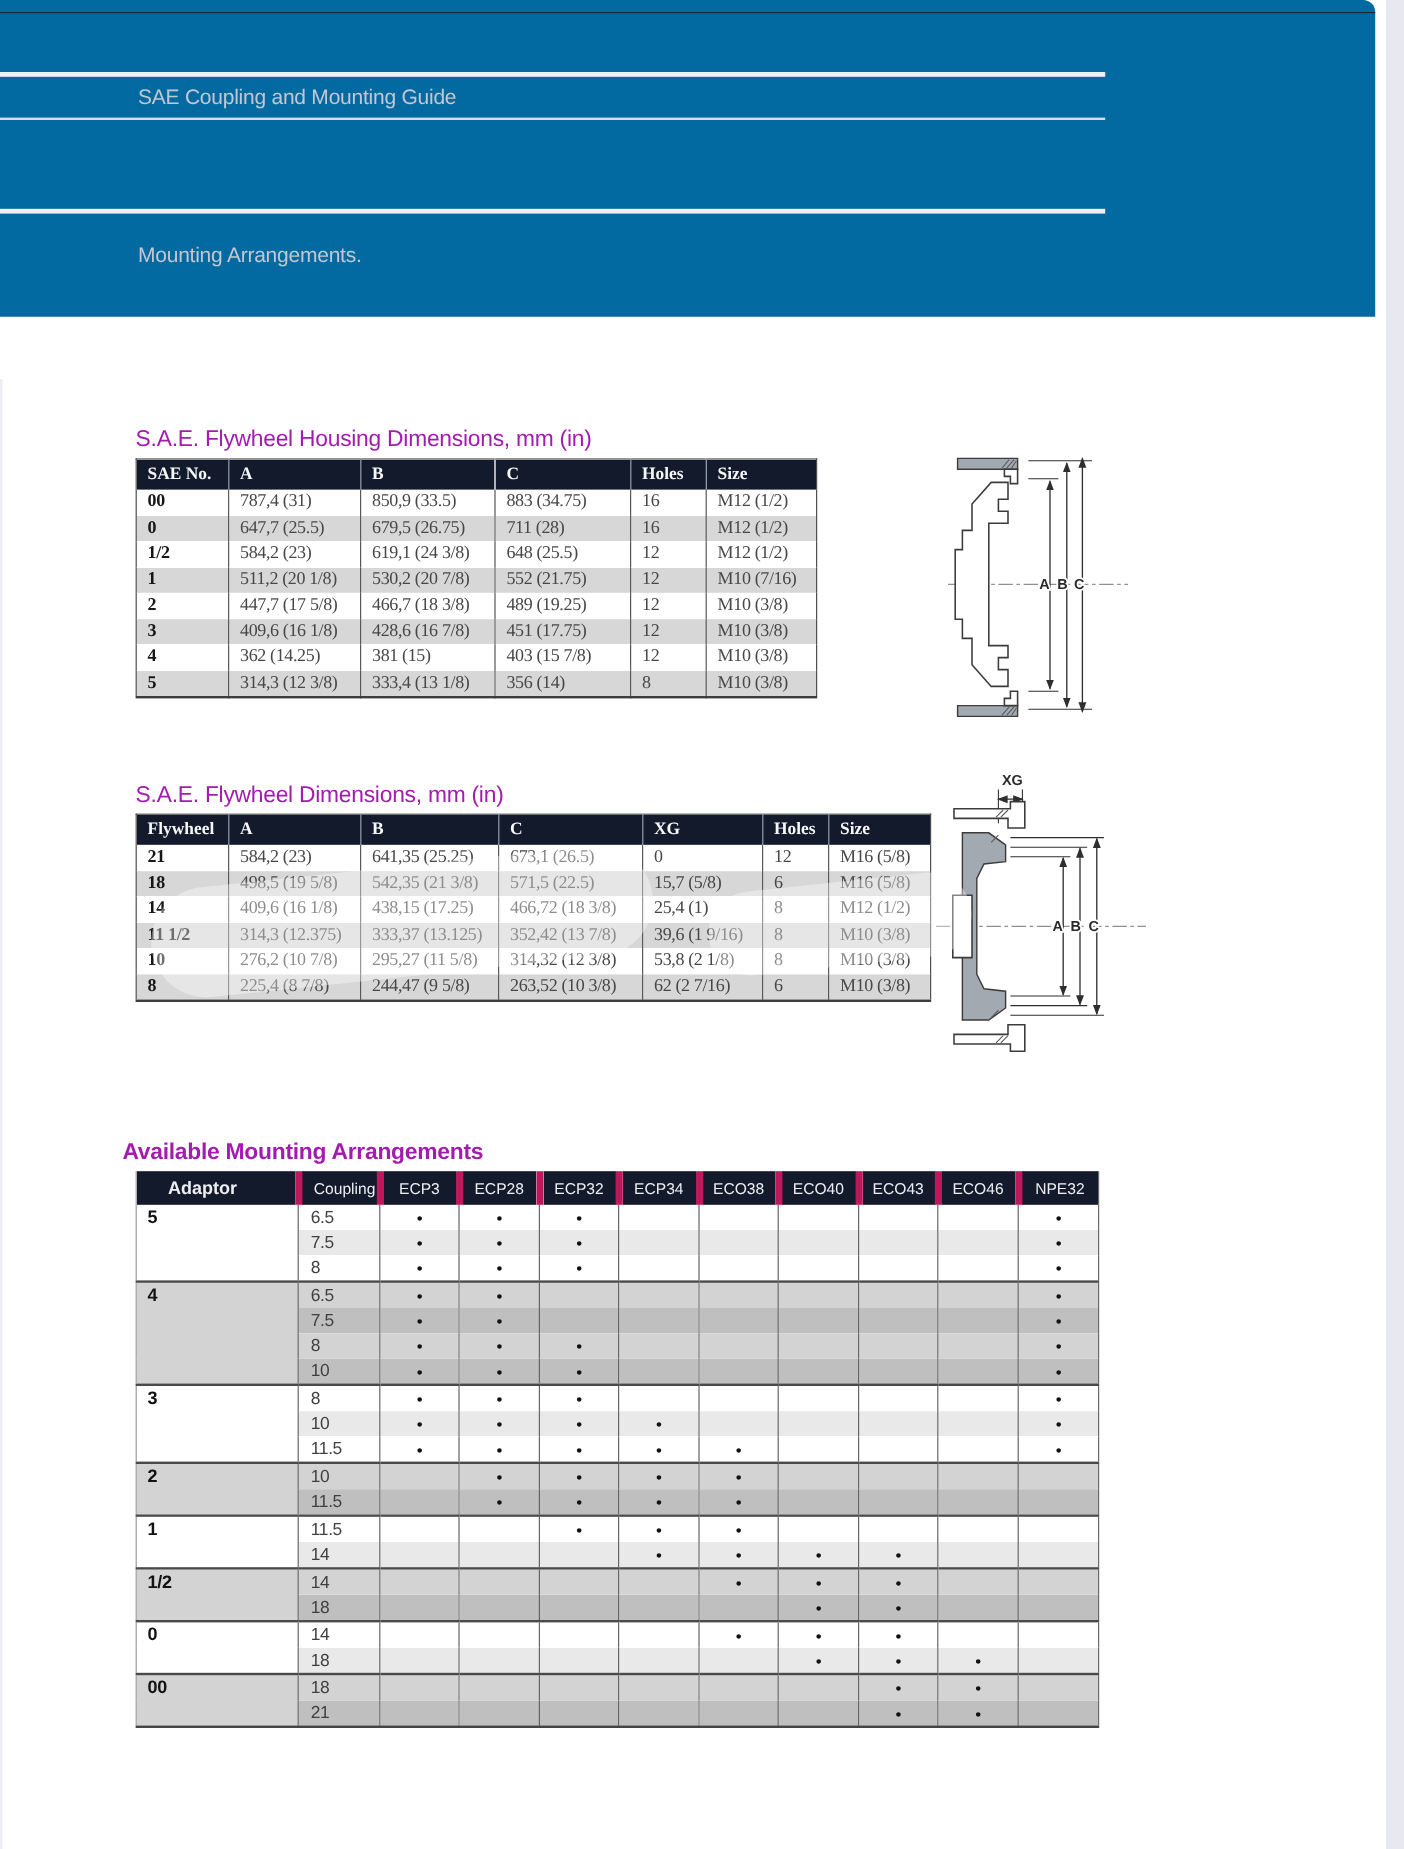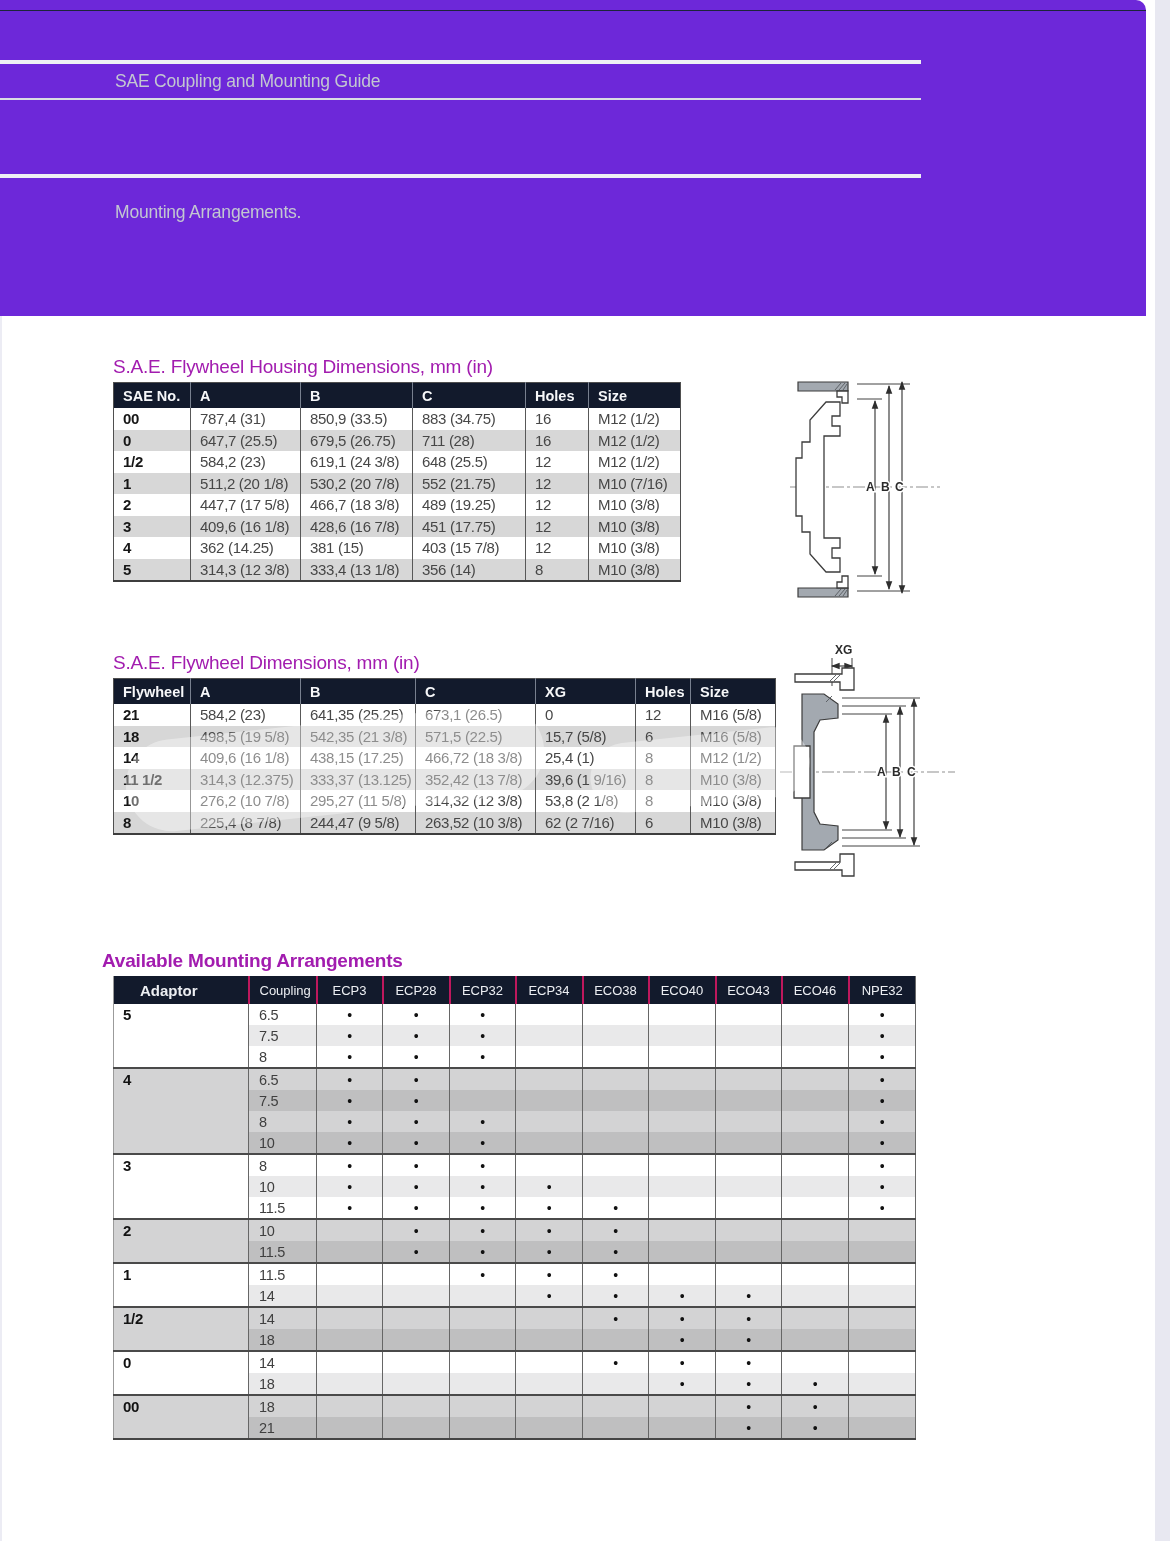--- a/index.html
+++ b/index.html
@@ -6,50 +6,50 @@
   body{
     width:1170px;height:1541px;position:relative;overflow:hidden;
     background:#ffffff;
     font-family:"Liberation Sans","DejaVu Sans",sans-serif;
     -webkit-font-smoothing:antialiased;
   }
   
   .page-edge-right{position:absolute;right:0;top:0;bottom:0;width:15px;background:#e8e8f1;}
   .page-edge-left{position:absolute;left:0;top:316px;bottom:0;width:2px;background:#ececf4;}
   
-  .hero{position:absolute;left:0;top:0;width:1146px;height:316px;background:#6d28d9;border-top-right-radius:10px;}
+  .hero{position:absolute;left:0;top:0;width:1146px;height:264px;background:#0369a1;border-top-right-radius:10px;}
   .hero .topline{position:absolute;left:0;top:10px;width:100%;height:1px;background:#1c2539;}
   .hrule{position:absolute;left:0;width:921px;background:#eef0f4;}
   .hrule.r1{top:60px;height:4px;}
   .hrule.r2{top:98px;height:2px;background:#d9dce3;}
   .hrule.r3{top:174px;height:4px;}
   .eyebrow{position:absolute;left:115px;top:71px;font-size:17.5px;letter-spacing:-0.2px;color:#c3c7d1;}
   .doc-title{position:absolute;left:112px;top:108px;font-size:45px;font-weight:bold;letter-spacing:-0.5px;color:#fcfcfe;white-space:nowrap;}
   .subtitle{position:absolute;left:115px;top:202px;font-size:17.5px;letter-spacing:-0.2px;color:#c3c7d1;}
   
   .sec-title{position:absolute;font-size:19px;color:#a21caf;letter-spacing:-0.2px;white-space:nowrap;}
   
   table{border-collapse:collapse;table-layout:fixed;}
-  .dim{position:absolute;border:1px solid #4f4f4f;border-bottom:2px solid #3d3d3d;}
+  .dim{position:absolute;border:1px solid #4f4f4f;border-bottom:2px solid #3d3d3d;font-family:Liberation Serif, serif;}
   .dim th{
     background:#121a2c;color:#f6f7f9;font-weight:bold;font-size:14.5px;text-align:left;
     height:25px;padding:0 0 0 9px;border-left:1px solid #78808f;white-space:nowrap;overflow:hidden;
   }
   .dim th:first-child{border-left:none;}
   .dim td{
     font-size:15px;color:#474747;height:21.5px;padding:0 0 0 9px;letter-spacing:-0.3px;
     border-left:1px solid #585858;white-space:nowrap;overflow:hidden;
   }
   .dim td:first-child{border-left:none;font-weight:bold;color:#161616;}
   .dim tbody tr:nth-child(even) td{background:#d7d7d7;}
   
   .mx{position:absolute;border-right:1px solid #6a6a6a;border-left:1px solid #9b9b9b;border-bottom:2px solid #454545;}
   .mx th{
     background:#121a2c;color:#eceef2;font-weight:normal;font-size:13px;text-align:center;
-    height:28px;padding:0;border-left:2px solid #be185d;white-space:nowrap;overflow:hidden;
+    height:28px;padding:0;border-left:6px solid #be185d;white-space:nowrap;overflow:hidden;
   }
   .mx th:first-child{border-left:none;text-align:left;padding-left:26px;font-weight:bold;font-size:15px;}
   .mx th.coup-h{text-align:left;padding-left:10px;}
   .mx td{
     height:21px;padding:0;border-left:1px solid #666666;font-size:14.5px;color:#3f3f3f;
     white-space:nowrap;overflow:hidden;letter-spacing:-0.3px;
   }
   .mx td.adap{border-left:none;vertical-align:top;font-weight:bold;color:#121212;font-size:15px;padding:2px 0 0 9px;}
   .mx td.coup{padding-left:10px;}
   .mx td.dotc{text-align:center;font-size:14px;color:#111;}

